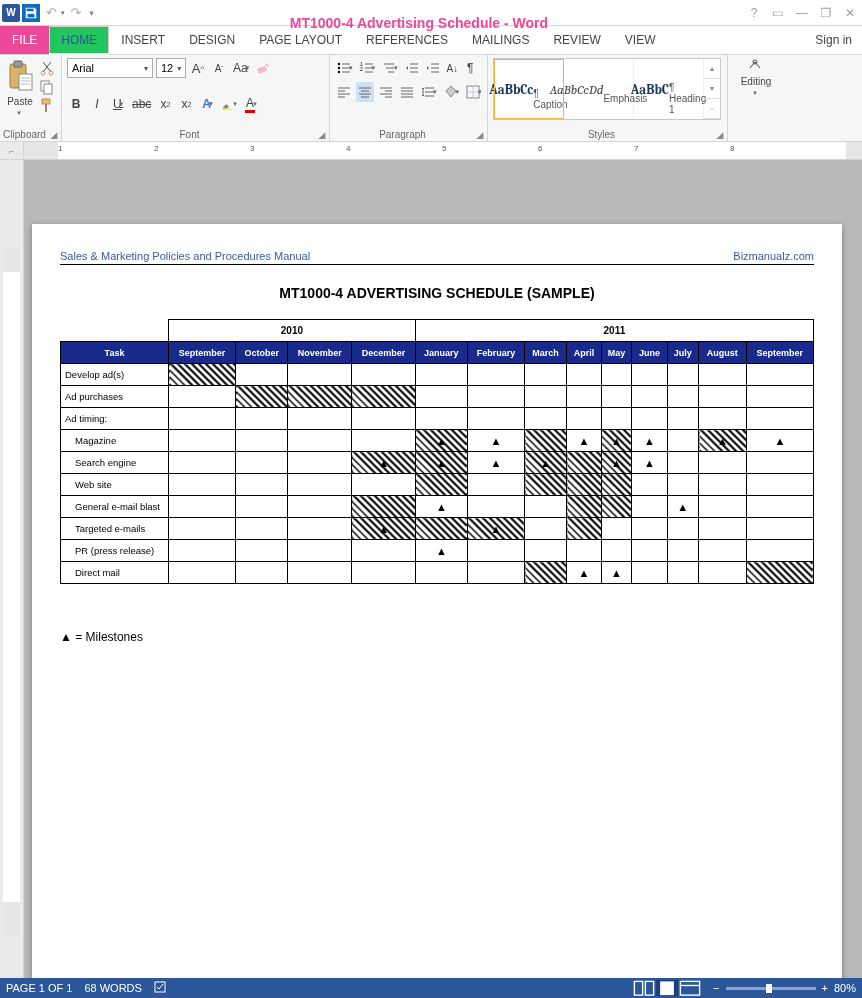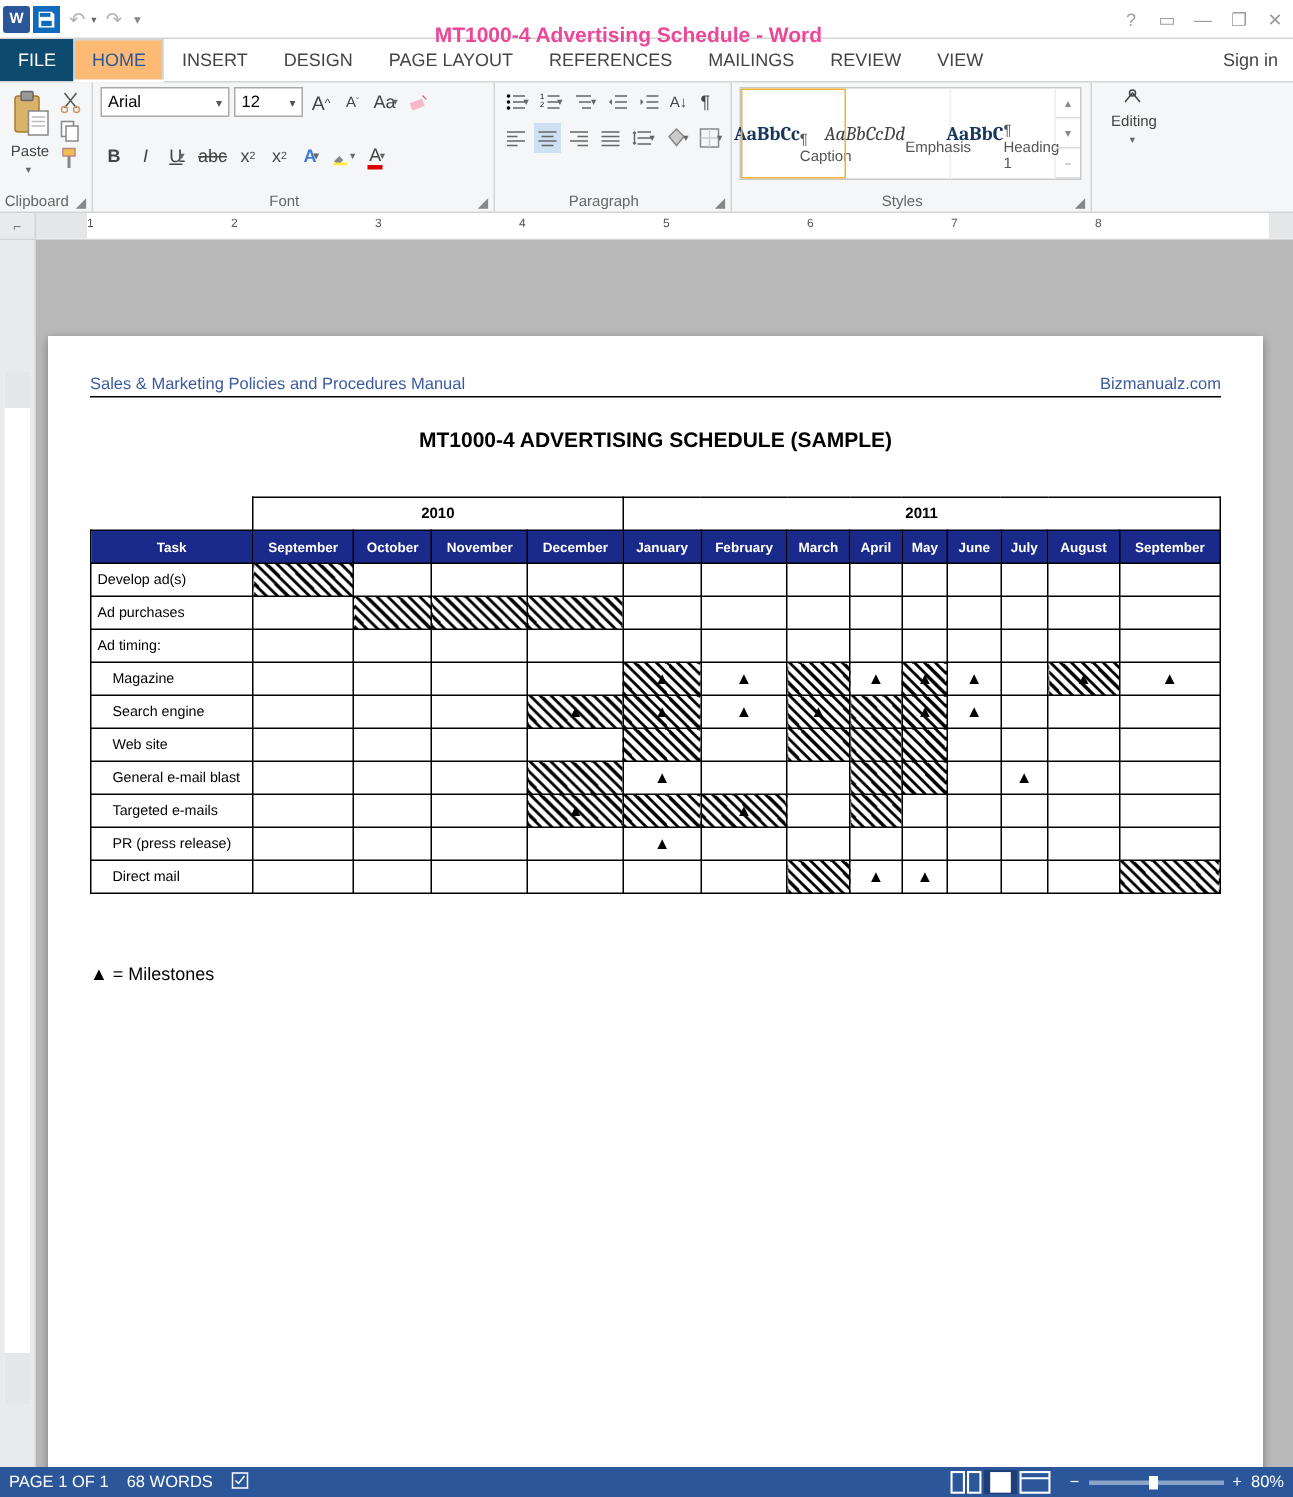--- a/index.html
+++ b/index.html
@@ -10,22 +10,22 @@
 .titlebar .qat .word-icon{width:18px;height:18px;background:#2b579a;color:#fff;display:flex;align-items:center;justify-content:center;font-weight:bold;font-size:10px;border-radius:2px}
 .titlebar .qat .save-icon{width:18px;height:18px;background:#0f6cbd;display:flex;align-items:center;justify-content:center}
 .titlebar .qat .save-icon svg{width:14px;height:14px}
 .titlebar .qat .undo,.titlebar .qat .redo{color:#b0b0b0;font-size:13px;padding:0 4px}
 .titlebar .doc-title{flex:1;text-align:center;color:#ec4899}
 .titlebar .win-controls{display:flex;align-items:center;gap:0}
 .titlebar .win-controls span{width:24px;height:22px;display:flex;align-items:center;justify-content:center;color:#9c9c9c;font-size:12px}
 
 .ribbon-tabs{height:28px;background:#fff;display:flex;align-items:stretch;font-size:12px}
 .ribbon-tabs .tab{padding:0 12px;display:flex;align-items:center;color:#444;text-transform:uppercase;cursor:pointer}
-.ribbon-tabs .tab.file{background:#0c4a6e;color:#fff}
-.ribbon-tabs .tab.active{color:#2b579a;border-bottom:0;position:relative;background:#fdba74}
+.ribbon-tabs .tab.file{background:#ec4899;color:#fff}
+.ribbon-tabs .tab.active{color:#2b579a;border-bottom:0;position:relative;background:#22c55e}
 .ribbon-tabs .tab.active::after{content:"";position:absolute;left:0;right:0;bottom:-1px;height:2px;background:#fff;z-index:5}
 .ribbon-tabs .tab.active::before{content:"";position:absolute;left:0;right:0;top:0;height:26px;border:1px solid #d4d4d4;border-bottom:none}
 .ribbon-tabs .spacer{flex:1}
 .ribbon-tabs .signin{padding:0 10px;display:flex;align-items:center;color:#444;font-size:12px}
 
 .ribbon{height:88px;background:#f5f6f7;border-top:1px solid #d4d4d4;border-bottom:1px solid #d4d4d4;display:flex}
 .group{border-right:1px solid #d4d4d4;display:flex;flex-direction:column;position:relative;padding:3px 5px 0}
 .group .group-label{position:absolute;bottom:1px;left:0;right:12px;text-align:center;font-size:10px;color:#666}
 .group .launcher{position:absolute;right:2px;bottom:1px;width:10px;height:10px;font-size:9px;color:#888;display:flex;align-items:center;justify-content:center}
 .group-body{flex:1;display:flex;align-items:flex-start;gap:4px}
@@ -65,21 +65,21 @@
 .v-ruler{position:absolute;left:0;top:0;width:24px;bottom:0;background:#e9eaec;border-right:1px solid #d4d4d4}
 .v-ruler .inner{position:absolute;left:3px;top:88px;width:17px;height:688px;background:#fff;font-size:8px;color:#555}
 .v-ruler .inner .shade{position:absolute;left:0;right:0;background:#e5e6e8}
 .page{position:absolute;left:32px;top:64px;width:810px;height:848px;background:#fff;box-shadow:0 2px 6px rgba(0,0,0,.35)}
 
 .page-inner{position:absolute;left:28px;right:28px;top:26px;bottom:26px;font-family:"Times New Roman",serif}
 .hdrline{display:flex;justify-content:space-between;font-size:11px;color:#3c5aa0;border-bottom:1px solid #000;padding-bottom:2px}
 .doc-title{text-align:center;font-family:Arial,sans-serif;font-weight:bold;font-size:14px;margin-top:20px;color:#000}
 .legend{font-size:12px;margin-top:46px;color:#000}
 
-.schedule{margin-top:30px;width:100%}
+.schedule{margin-top:18px;width:100%}
 .sched-table{border-collapse:collapse;width:100%;font-family:Arial,sans-serif;font-size:9px}
 .sched-table th,.sched-table td{border:1px solid #000;height:22px;text-align:center;padding:0 3px}
 .sched-table .year-row td.year{background:#fff;font-weight:bold;font-size:10px}
 .sched-table .month-row th{background:#1a2a8a;color:#fff;font-weight:bold;font-size:9px}
 .sched-table .month-row th.task{background:#1a2a8a;color:#fff}
 .sched-table td.task{text-align:left;font-size:9.5px;padding-left:4px;white-space:nowrap}
 .sched-table td.task.indent{padding-left:14px}
 .sched-table td.nb{border:none}
 .hatch{background-image:repeating-linear-gradient(45deg,#000 0,#000 2px,#fff 2px,#fff 5px)}
 .tri{font-size:11px}
@@ -177,21 +177,21 @@
     <div class="launcher">◢</div>
   </div>
 
   <div class="group" style="width:268px">
     <div class="group-body" style="flex-direction:column;gap:16px">
       <div class="row">
         <div class="combo" style="width:86px">
             <span>Arial</span>
             <span class="arrow" style="margin-left:auto">▾</span>
           </div>
-        <div class="combo" style="width:46px">
+        <div class="combo" style="width:30px">
             <span>12</span>
             <span class="arrow" style="margin-left:auto">▾</span>
           </div>
         <span class="btn" style="font-size:13px">A<span style="font-size:8px;vertical-align:super">^</span></span>
         <span class="btn" style="font-size:10px">A<span style="font-size:6px;vertical-align:super">ˇ</span></span>
         <span class="btn">Aa<span class="drop">▾</span></span>
         <span class="btn">
             <svg viewBox="0 0 16 16">
               <rect x="2" y="7" width="10" height="6" fill="#f4b9c8" transform="rotate(-20 7 10)"></rect>
               <path d="M11 3l3 3" stroke="#d66"></path>

